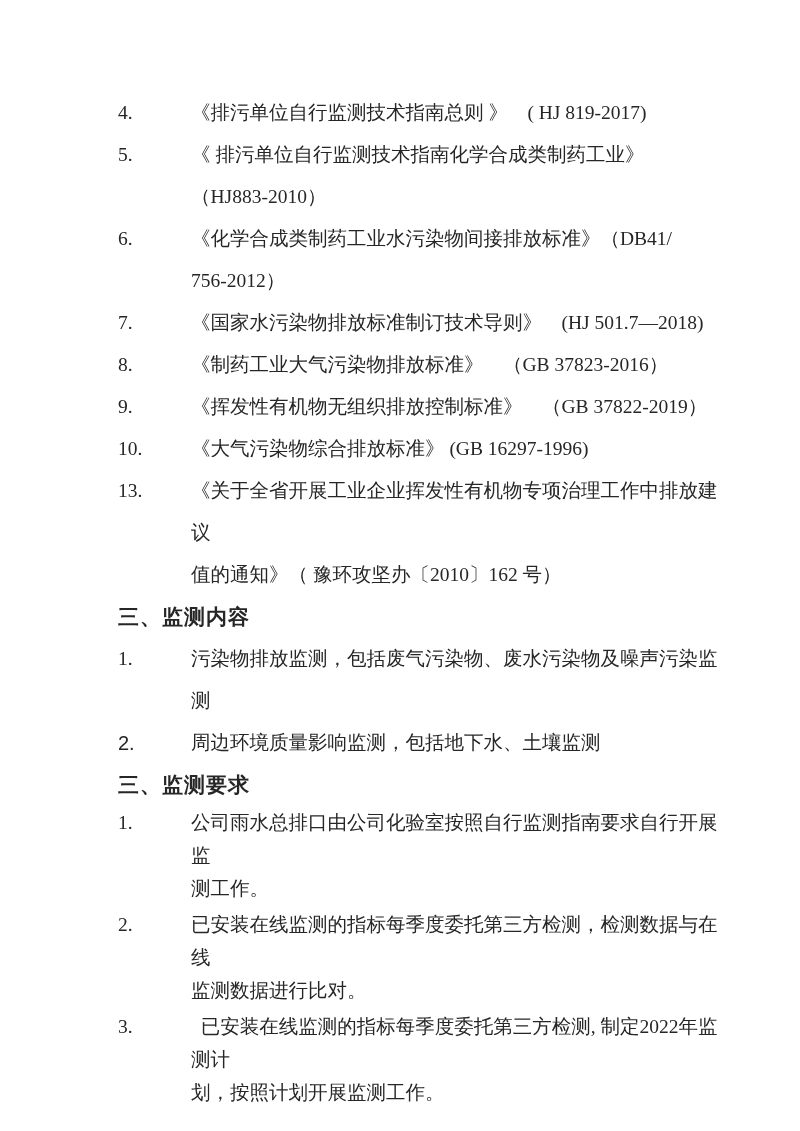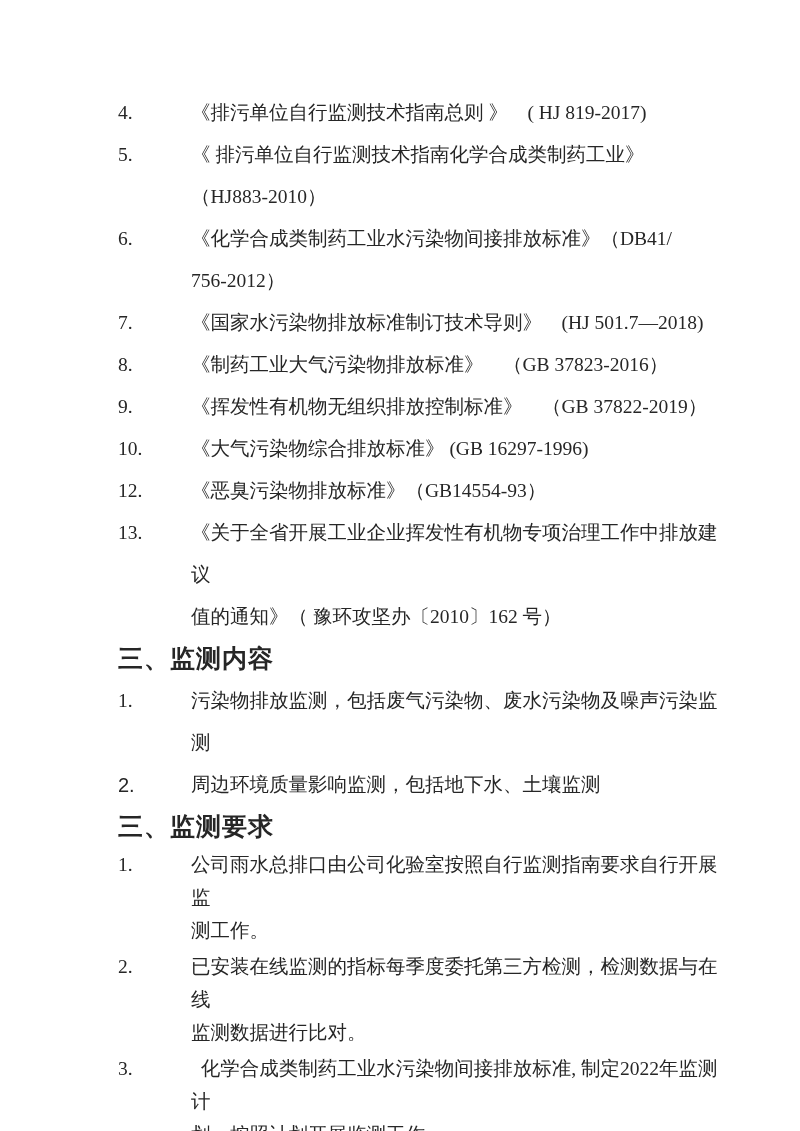--- a/index.html
+++ b/index.html
@@ -31,21 +31,21 @@
     min-width: 30px;
   }
   .row .txt {
     flex: 1 1 auto;
     white-space: pre-line;
     margin-left: 43px;
   }
   
   .rhythm-wide .row { line-height: 42px; }
   .heading {
-    font-size: 25px;
+    font-size: 21px;
     font-weight: bold;
     line-height: 42px;
     letter-spacing: 1px;
   }
   
   .rhythm-tight .row {
     line-height: 33px;
     margin-bottom: 3px;
   }
   .num-sans {
@@ -83,24 +83,20 @@
     </div>
     <div class="row">
       <span class="num">9.</span>
       <span class="txt">《挥发性有机物无组织排放控制标准》　（GB 37822-2019）</span>
     </div>
     <div class="row">
       <span class="num">10.</span>
       <span class="txt">《大气污染物综合排放标准》 (GB 16297-1996)</span>
     </div>
     <div class="row">
-      <span class="num">12.</span>
-      <span class="txt">《恶臭污染物排放标准》（GB14554-93）</span>
-    </div>
-    <div class="row">
       <span class="num">13.</span>
       <span class="txt">《关于全省开展工业企业挥发性有机物专项治理工作中排放建议
 值的通知》（ 豫环攻坚办〔2010〕162 号）</span>
     </div>
   </div>
 
   <div class="heading">三、监测内容</div>
   <div class="rhythm-wide">
     <div class="row">
       <span class="num">1.</span>
@@ -119,18 +115,18 @@
       <span class="txt">公司雨水总排口由公司化验室按照自行监测指南要求自行开展监
 测工作。</span>
     </div>
     <div class="row">
       <span class="num">2.</span>
       <span class="txt">已安装在线监测的指标每季度委托第三方检测，检测数据与在线
 监测数据进行比对。</span>
     </div>
     <div class="row">
       <span class="num">3.</span>
-      <span class="txt"> 化学合成类制药工业水污染物间接排放标准, 制定2022年监测计
+      <span class="txt"> 已安装在线监测的指标每季度委托第三方检测, 制定2022年监测计
 划，按照计划开展监测工作。</span>
     </div>
   </div>
 
 </div>
 
 </body></html>

